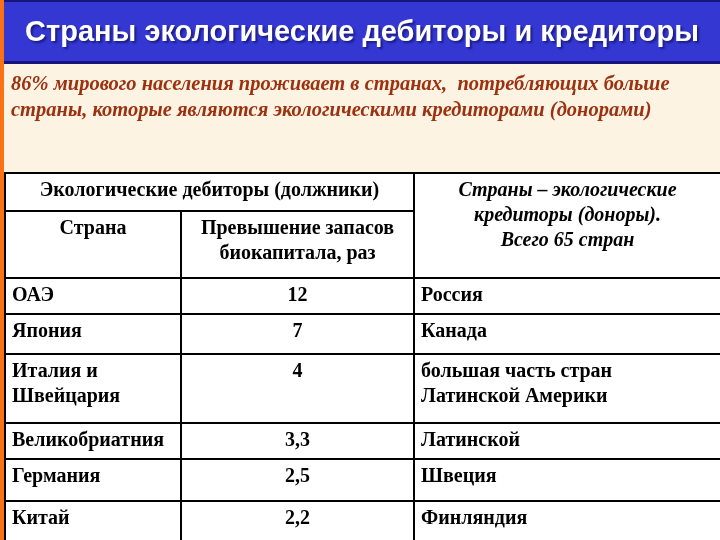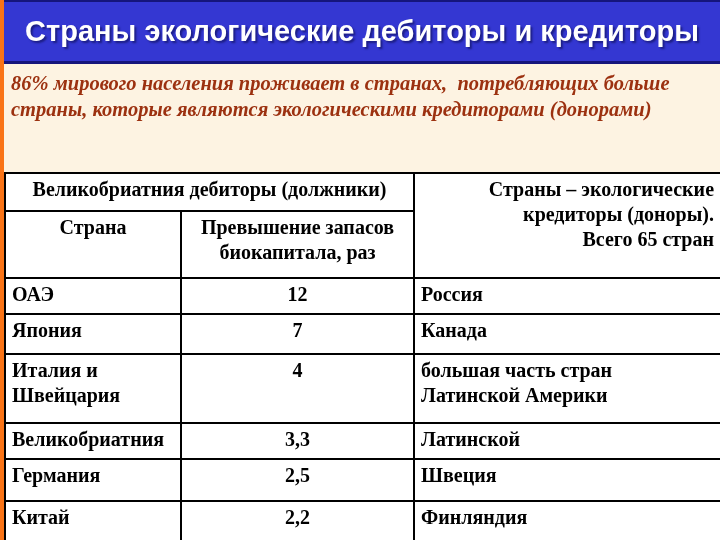--- a/index.html
+++ b/index.html
@@ -50,21 +50,21 @@
   }
   tr.h1 { height: 38px; }
   tr.h2 { height: 67px; }
   tr.r0 { height: 36px; }
   tr.r1 { height: 40px; font-family: Liberation Serif, serif; }
   tr.r2 { height: 69px; }
   tr.r3 { height: 36px; }
   tr.r4 { height: 42px; }
   tr.r5 { height: 46px; }
   td.hcell { text-align: center; line-height: 27px; }
-  td.creditors-hcell { text-align: right; line-height: 28px; padding-top: 6px; }
+  td.creditors-hcell { text-align: center; line-height: 28px; padding-top: 6px; font-style: italic; }
   td.num { text-align: center; }
   td.country, td.creditor { text-align: left; }
 </style>
 </head>
 <body>
 
 <div class="slide">
 
   <div class="banner">
     <div class="slide-title">Страны экологические дебиторы и кредиторы</div>
@@ -76,21 +76,21 @@
   </div>
 
   <table class="eco-table">
     <colgroup>
       <col style="width:176px">
       <col style="width:233px">
       <col style="width:307px">
     </colgroup>
     <tbody>
       <tr class="h1">
-        <td colspan="2" class="hcell">Великобриатния дебиторы (должники)</td>
+        <td colspan="2" class="hcell">Экологические дебиторы (должники)</td>
         <td rowspan="2" class="creditors-hcell">
           <div>Страны – экологические</div>
           <div>кредиторы (доноры).</div>
           <div>Всего 65 стран</div>
         </td>
       </tr>
       <tr class="h2">
         <td class="hcell">Страна</td>
         <td class="hcell">
           <div>Превышение запасов</div>

